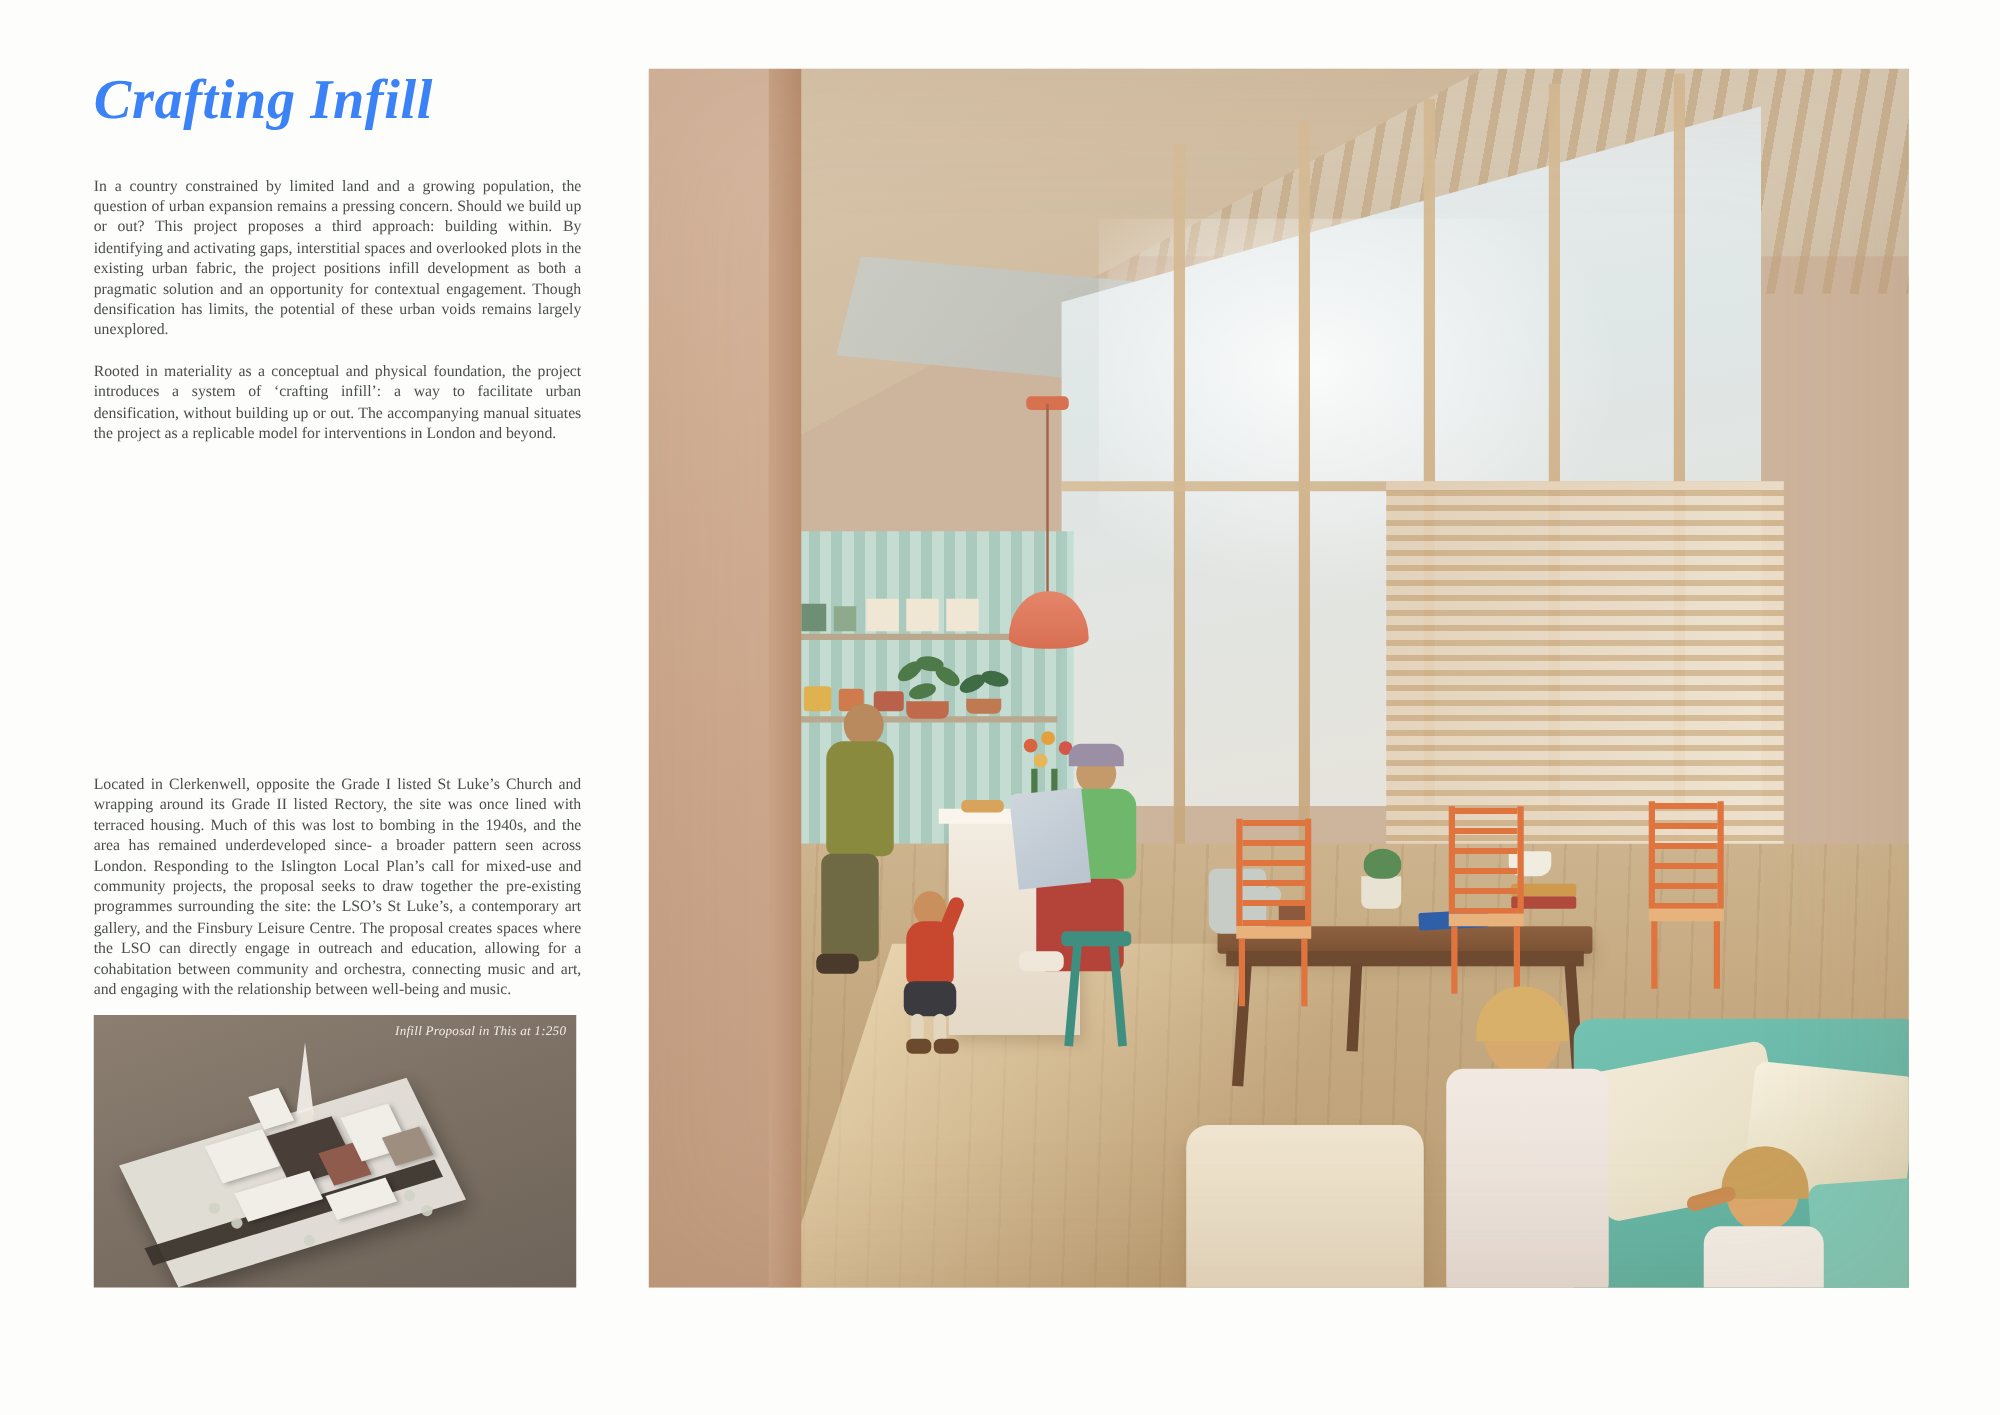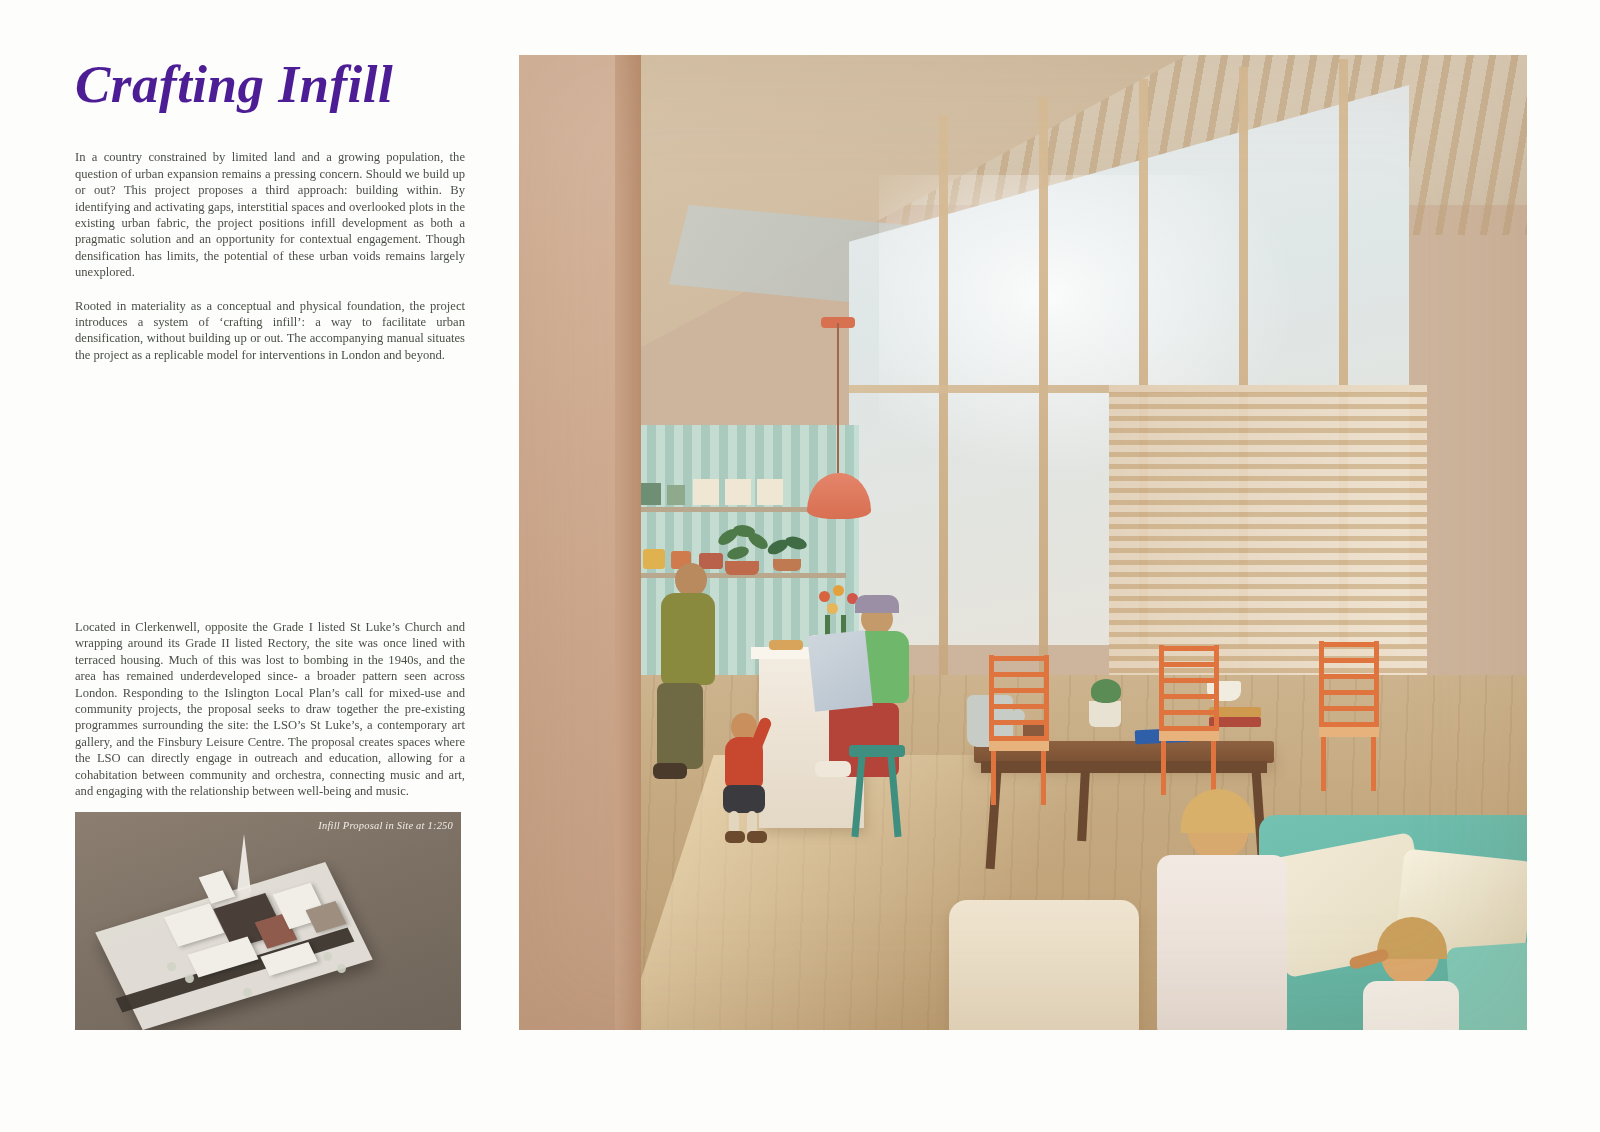--- a/index.html
+++ b/index.html
@@ -27,23 +27,23 @@
     position: absolute;
     left: 75px;
     top: 55px;
     width: 390px;
   }
 
   .title {
     font-family: "Liberation Serif", serif;
     font-style: italic;
     font-weight: 700;
-    font-size: 53px;
+    font-size: 45px;
     letter-spacing: 0.5px;
-    color: #4c1d95;
+    color: #3b82f6;
     margin: 0 0 36px 0;
     line-height: 1.1;
   }
 
   .body-text {
     font-family: "Liberation Serif", serif;
     font-size: 12.6px;
     line-height: 16.4px;
     color: #4a4f47;
     text-align: justify;
@@ -382,21 +382,21 @@
     <div class="blk" style="left:118px; top:132px; width:60px; height:26px;"></div>
     <div class="blk" style="left:190px; top:136px; width:48px; height:22px;"></div>
     <div class="blk" style="left:130px; top:60px; width:24px; height:30px;"></div>
 
     <div class="tree" style="left:92px; top:150px;"></div>
     <div class="tree" style="left:110px; top:162px;"></div>
     <div class="tree" style="left:248px; top:140px;"></div>
     <div class="tree" style="left:262px; top:152px;"></div>
     <div class="tree" style="left:168px; top:176px;"></div>
 
-    <div class="model-caption">Infill Proposal in Site at 1:250</div>
+    <div class="model-caption">Infill Proposal in This at 1:250</div>
   </div>
 
   <div class="render">
 
     <div class="r-layer ceiling"></div>
     <div class="r-layer ceiling-beams"></div>
     <div class="r-layer roof-plane"></div>
     <div class="r-layer skylight"></div>
 
     <div class="r-layer glazing"></div>

